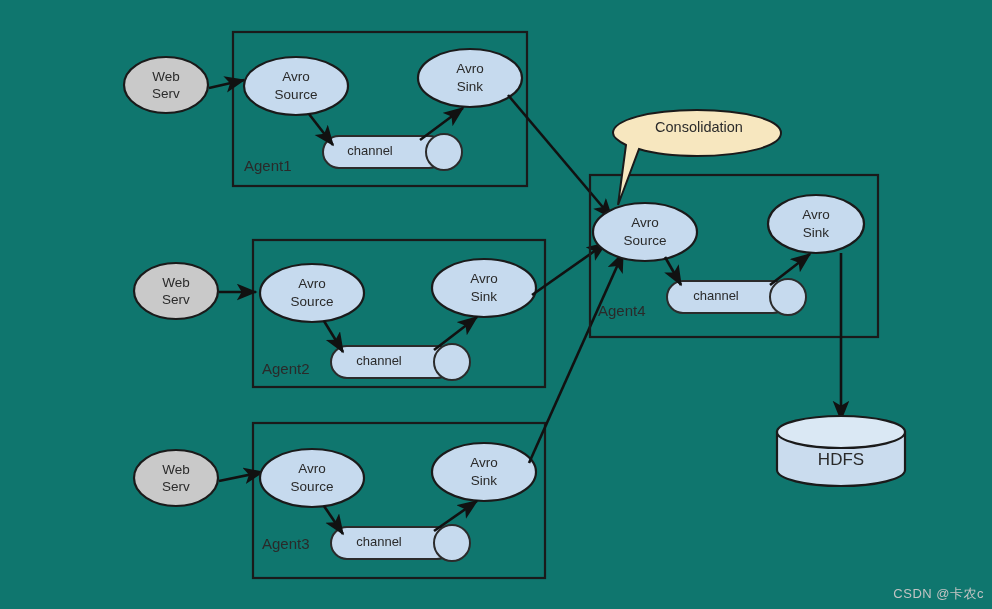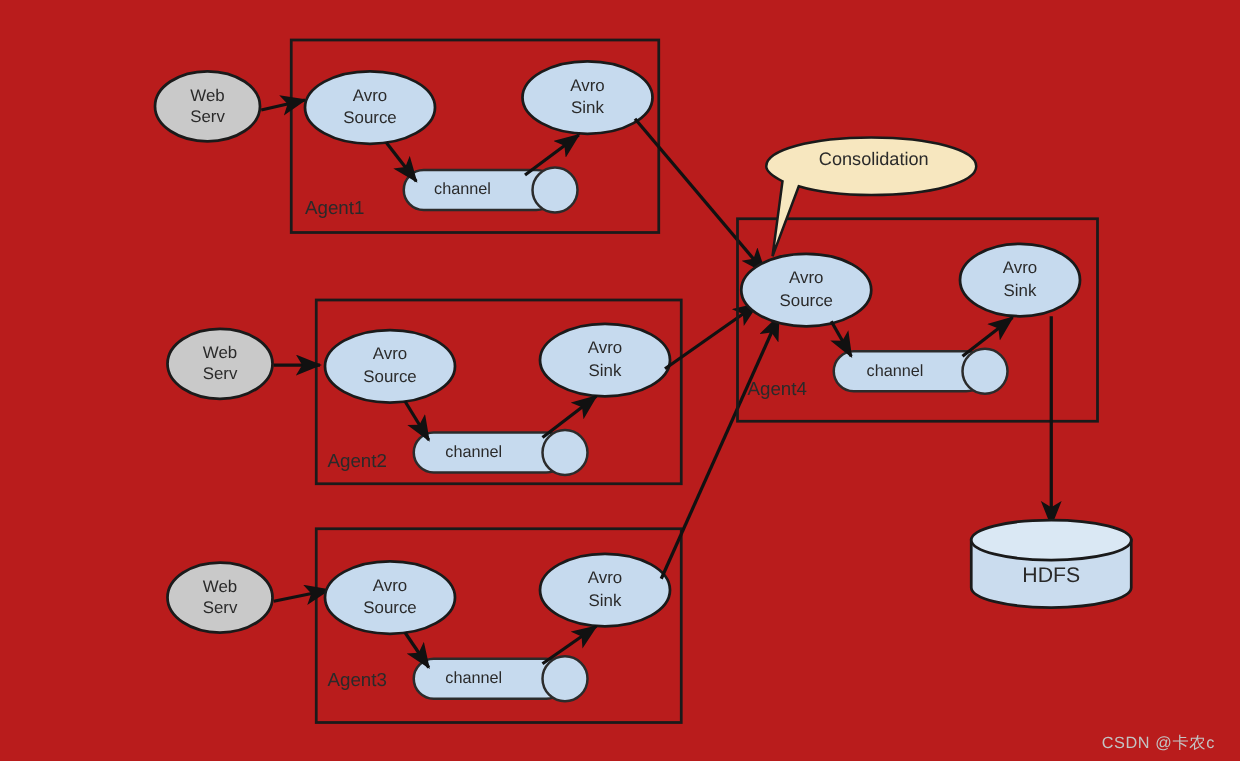--- a/index.html
+++ b/index.html
@@ -4,21 +4,21 @@
 <style>
   html, body {
     margin: 0;
     padding: 0;
     background: #ffffff;
   }
   #canvas-wrap {
     position: relative;
     width: 992px;
     height: 609px;
-    background: #b91c1c;
+    background: #0f766e;
     overflow: hidden;
     font-family: "Liberation Sans", sans-serif;
   }
   svg#diagram {
     display: block;
     width: 992px;
     height: 609px;
   }
   .agent-box {
     fill: none;
@@ -85,21 +85,21 @@
     text-anchor: middle;
     dominant-baseline: middle;
   }
   .store-label {
     font-size: 17px;
     text-anchor: middle;
     dominant-baseline: middle;
   }
   .watermark-text {
     position: absolute;
-    right: 20px;
+    right: 8px;
     bottom: 6px;
     font-family: "Liberation Sans", sans-serif;
     font-size: 13px;
     color: #c3c3c3;
     letter-spacing: 0.5px;
     white-space: nowrap;
   }
 </style>
 </head>
 <body>

